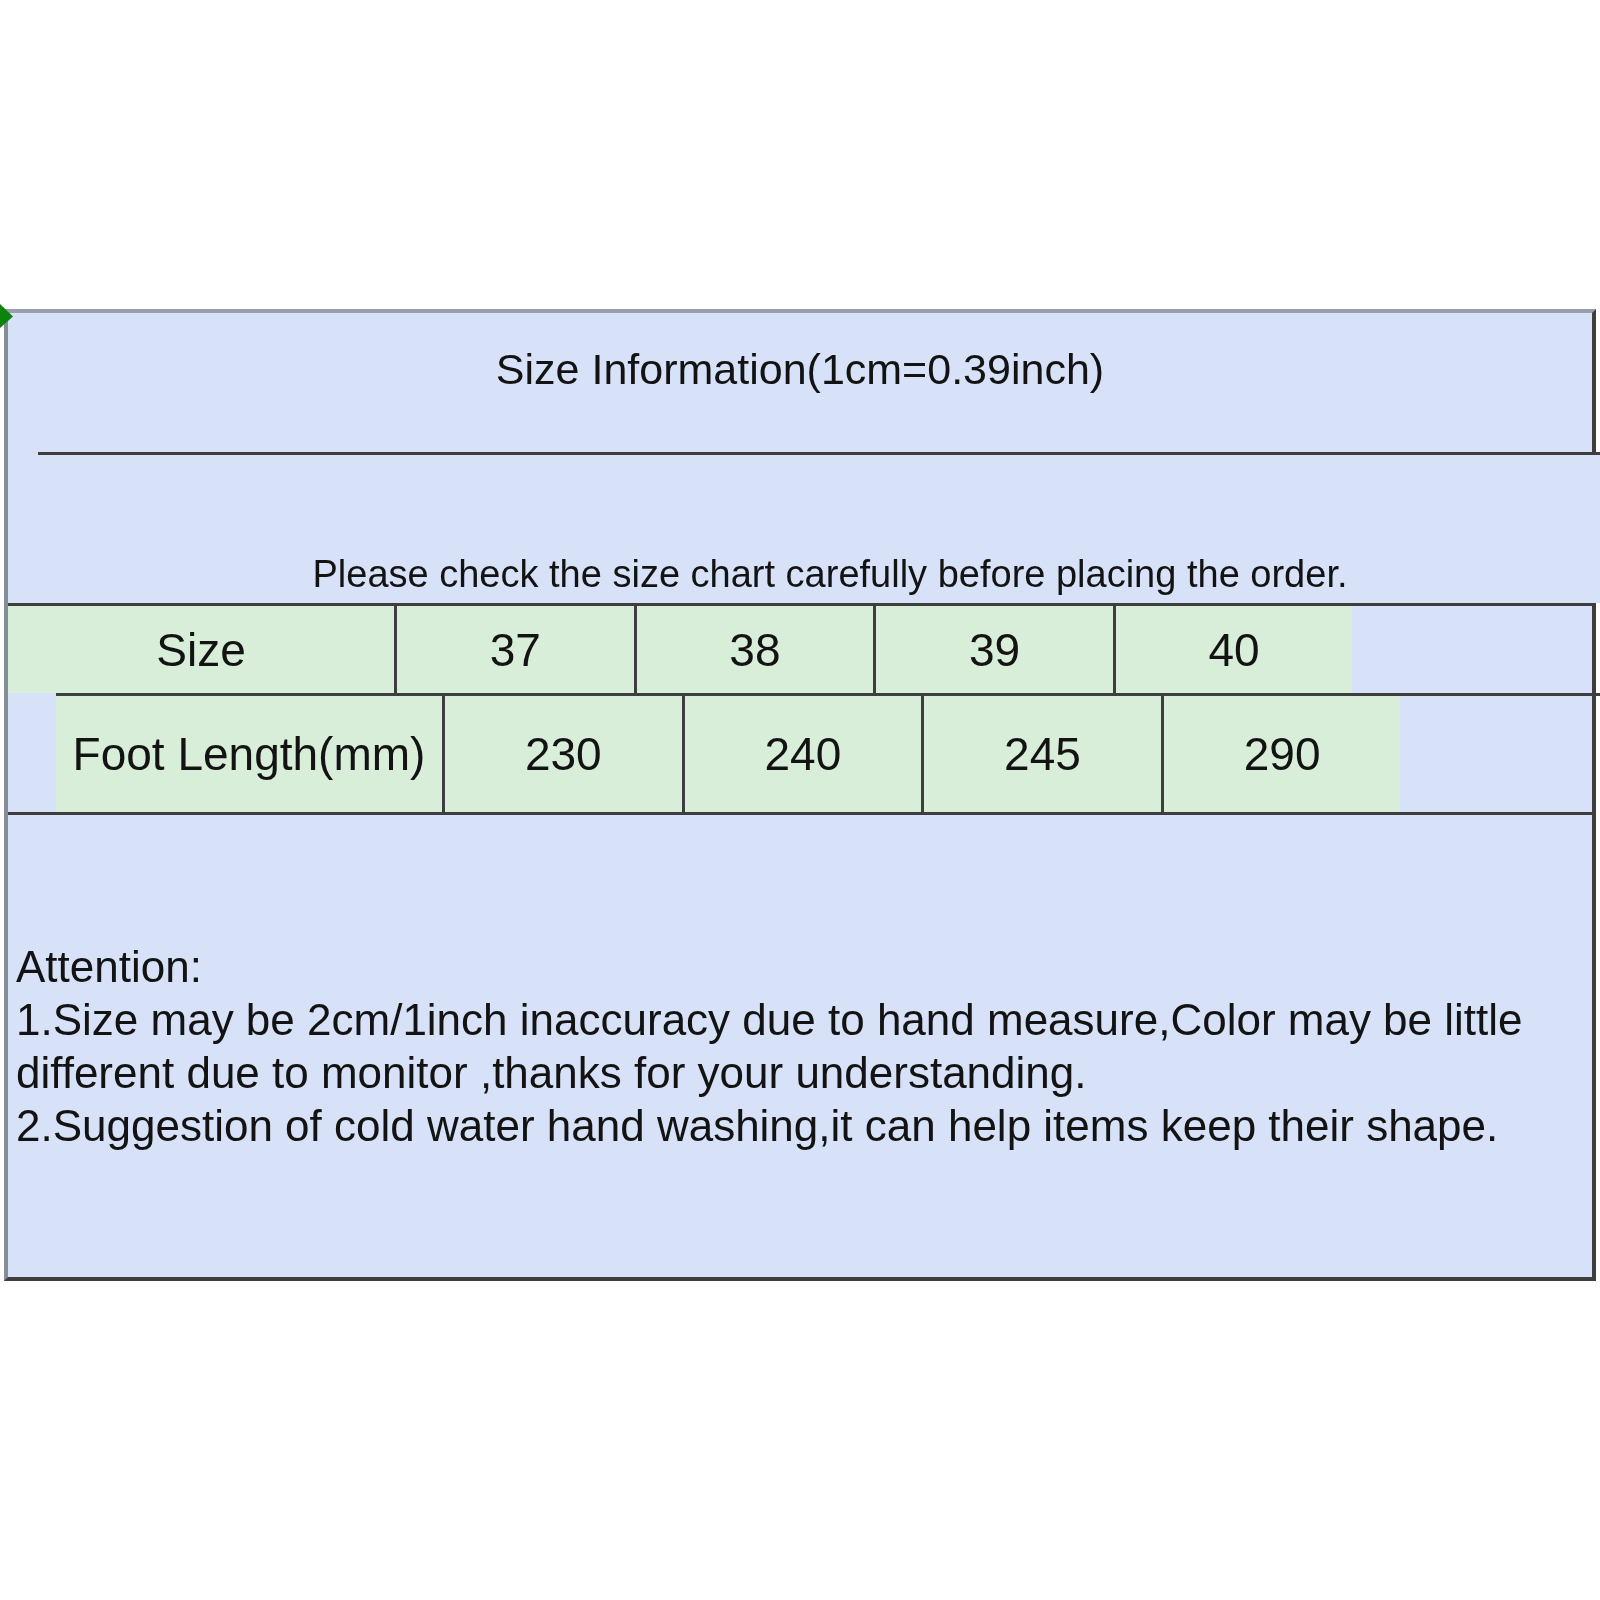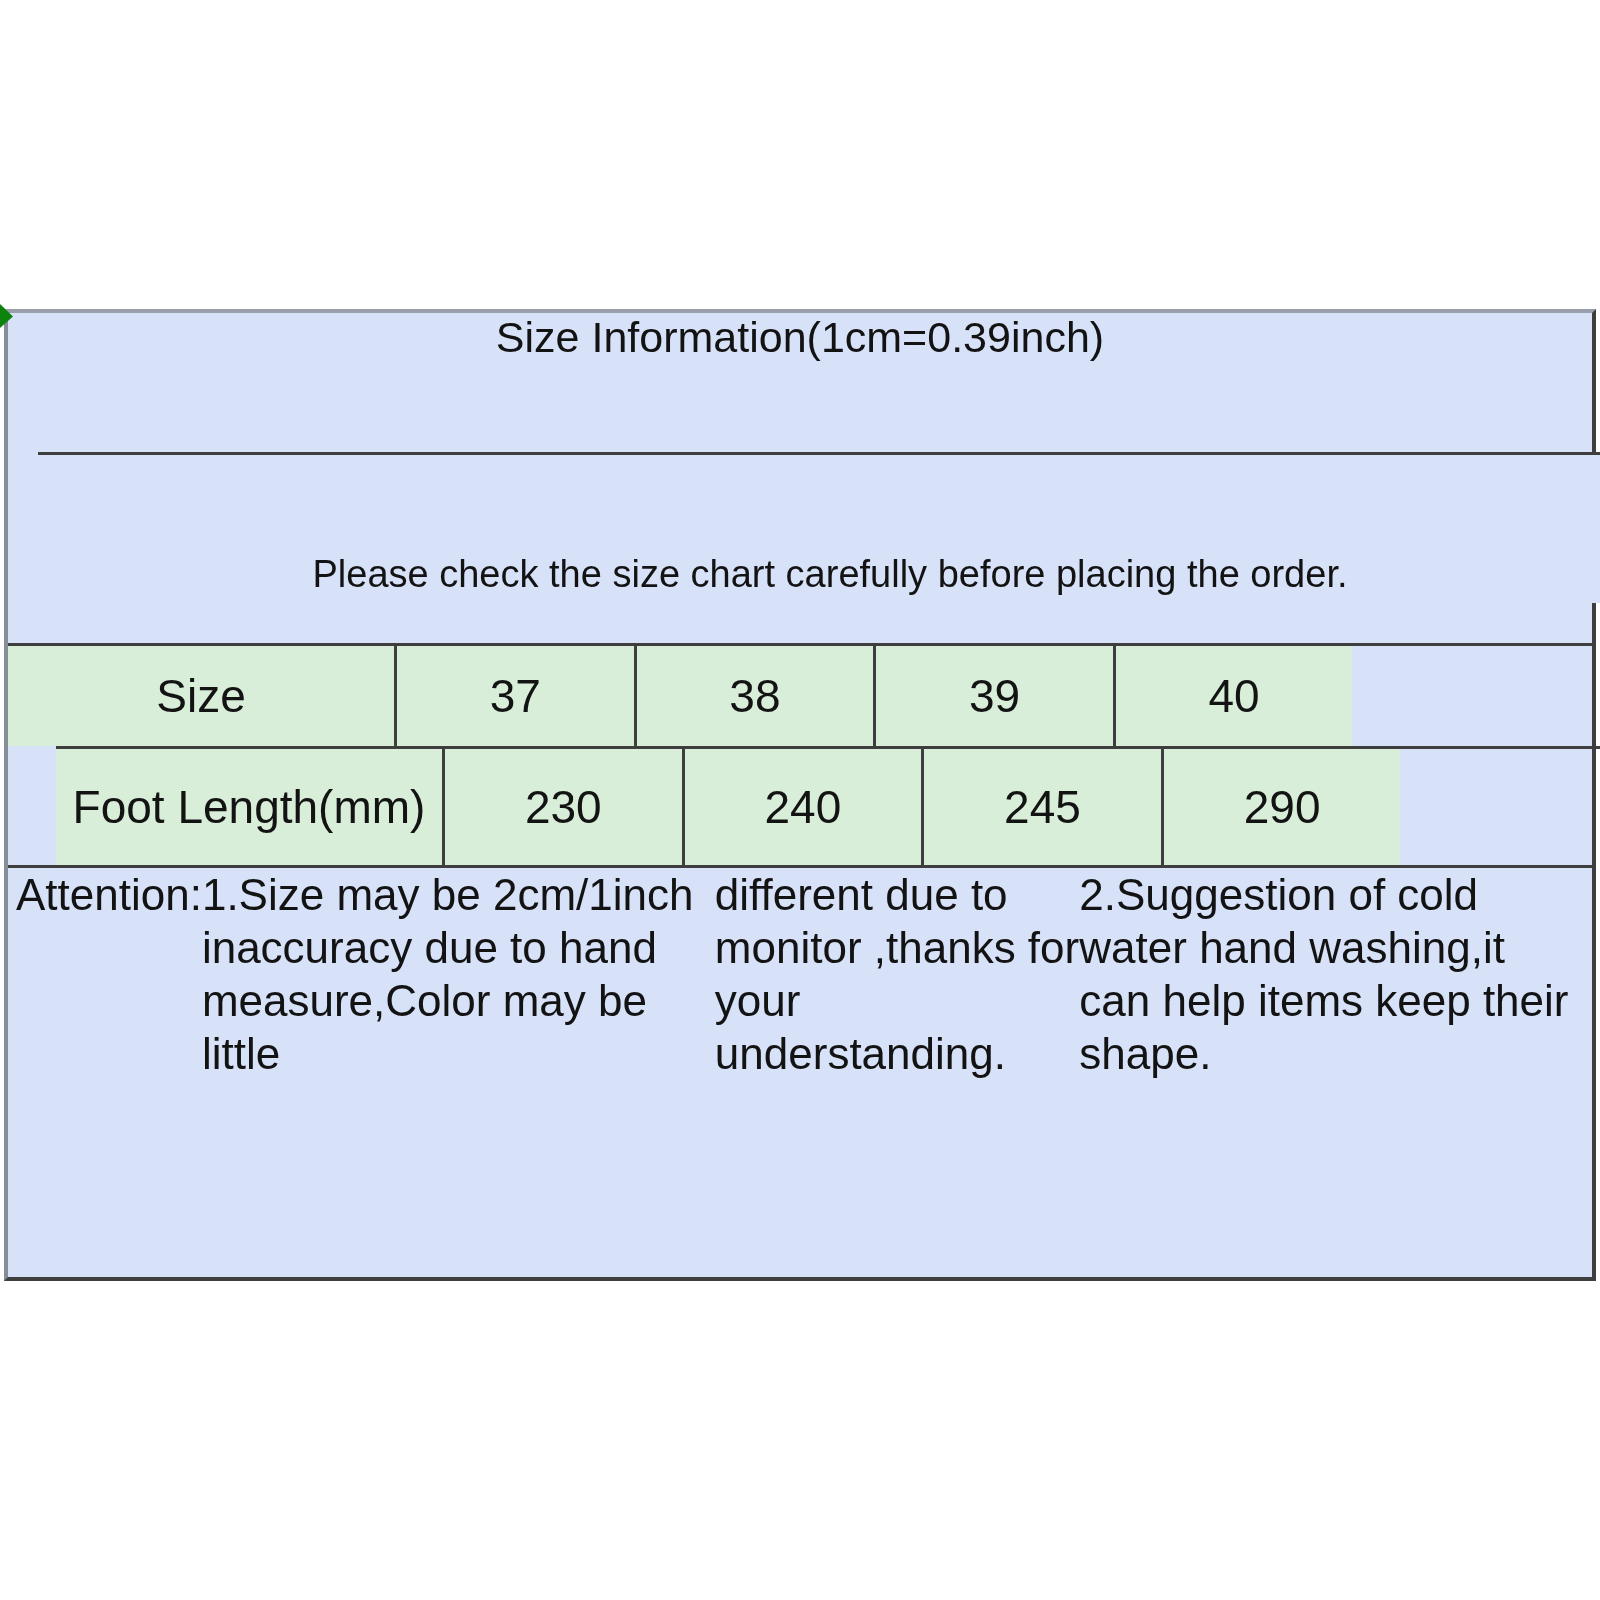--- a/index.html
+++ b/index.html
@@ -39,54 +39,54 @@
     border-left-color: var(--outer-left);
     display: flex; flex-direction: column;
     background: var(--cell-blue);
   }
 
   .row { width: 100%; }
   .blue { background: var(--cell-blue); }
 
   .title-row {
     height: 139px;
-    display: flex; align-items: flex-start; justify-content: center;
+    display: flex; align-items: center; justify-content: center;
     padding-bottom: 26px; 
     font-size: 43px;
   }
 
   .notice-row {
     height: 151px;
     border-top: 3px solid var(--grid-border);
     display: flex; align-items: flex-end; justify-content: center;
     padding-bottom: 7px;
     font-size: 38px;
     margin-left: 30px;
   }
 
   .grid-row {
     display: grid;
     grid-template-columns: 386px repeat(5, 1fr);
     border-top: 3px solid var(--grid-border);
   }
-  .size-row  { height: 103px; margin-top: 40px; }
+  .size-row  { height: 90px; }
   .foot-row  { height: 119px; margin-left: 48px; }
 
   .cell {
     background: var(--cell-green);
     border-left: 3px solid var(--grid-border);
     display: flex; align-items: center; justify-content: center;
     font-size: 46px;
   }
   .cell:first-child { border-left: none; }
 
   .attention-row {
     flex: 1;
     border-top: 3px solid var(--grid-border);
-    display: flex; flex-direction: row; justify-content: center;
+    display: flex; flex-direction: column; justify-content: center;
     padding: 0 8px;
     font-size: 44px;
     line-height: 1.205;
     text-align: left;
   }
 </style>
 </head>
 <body>
 
 <div class="canvas">

